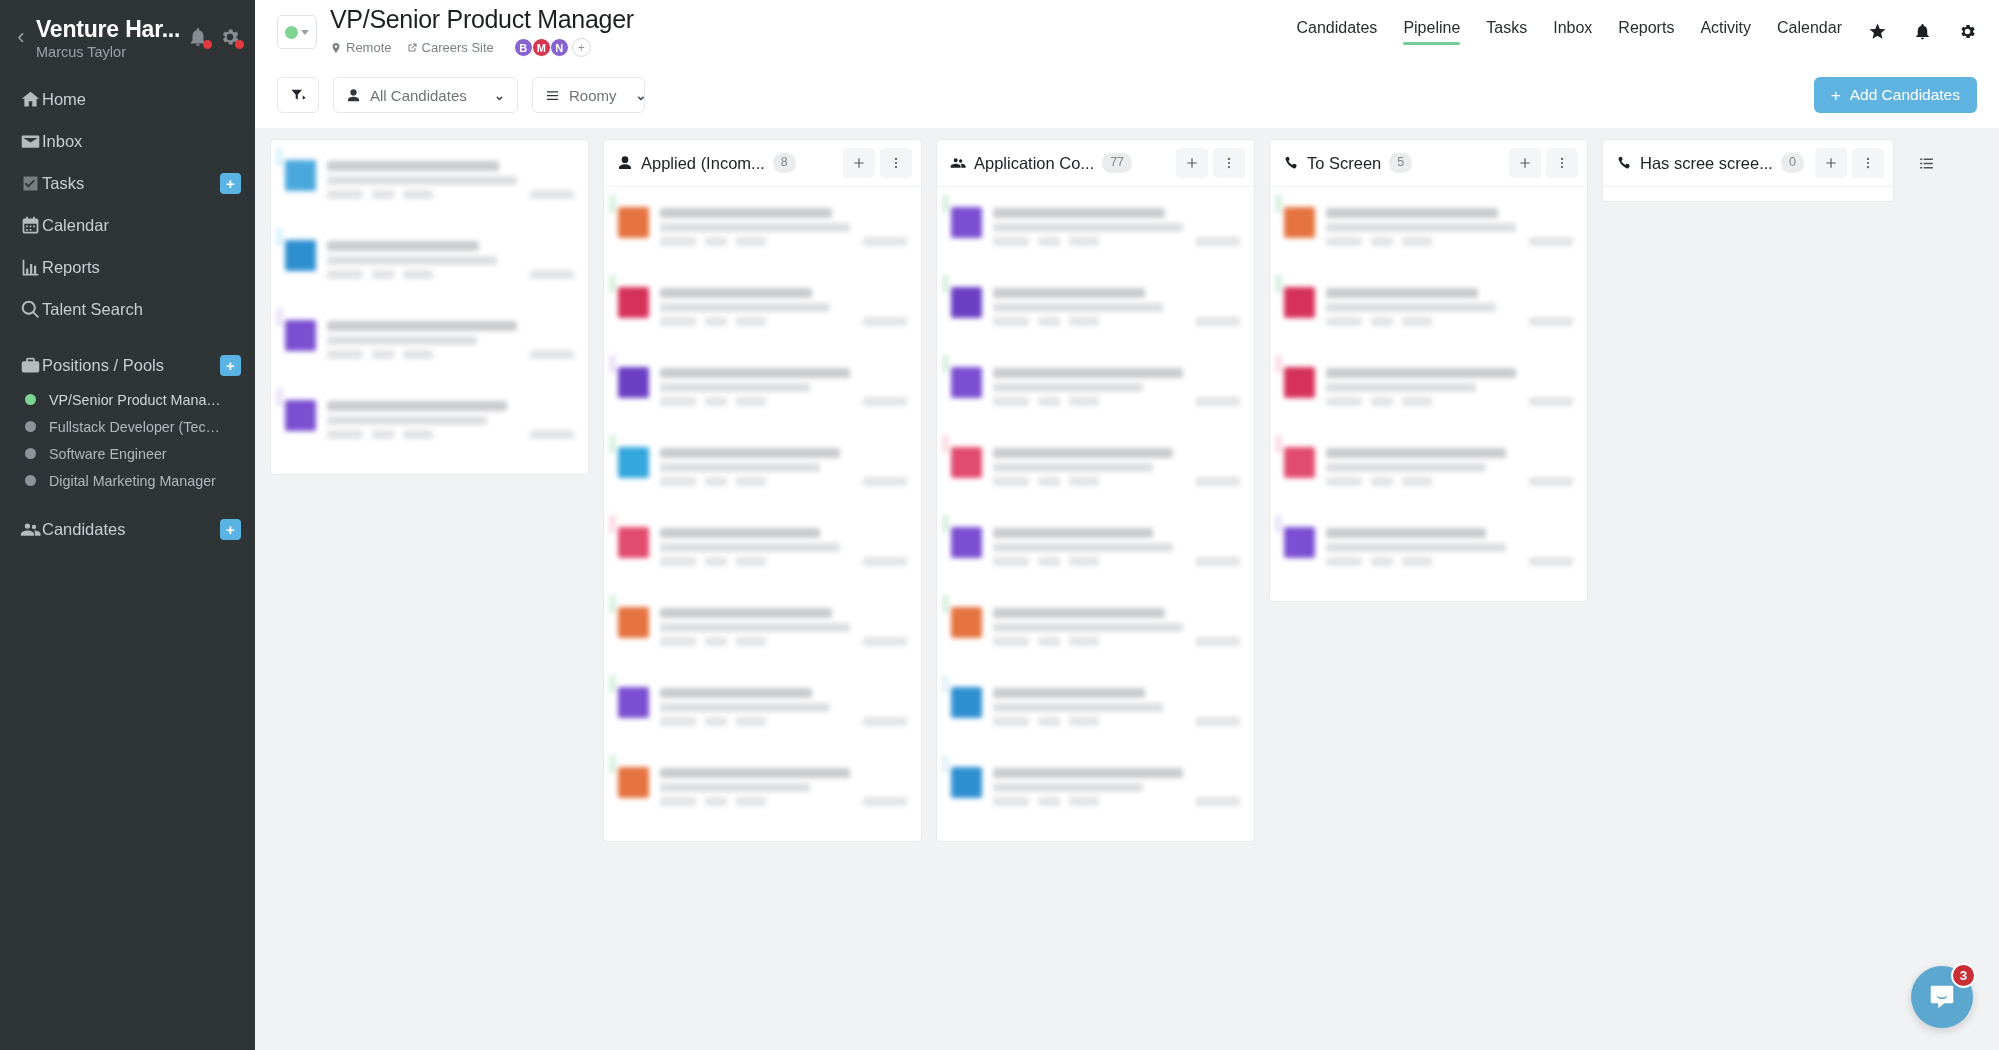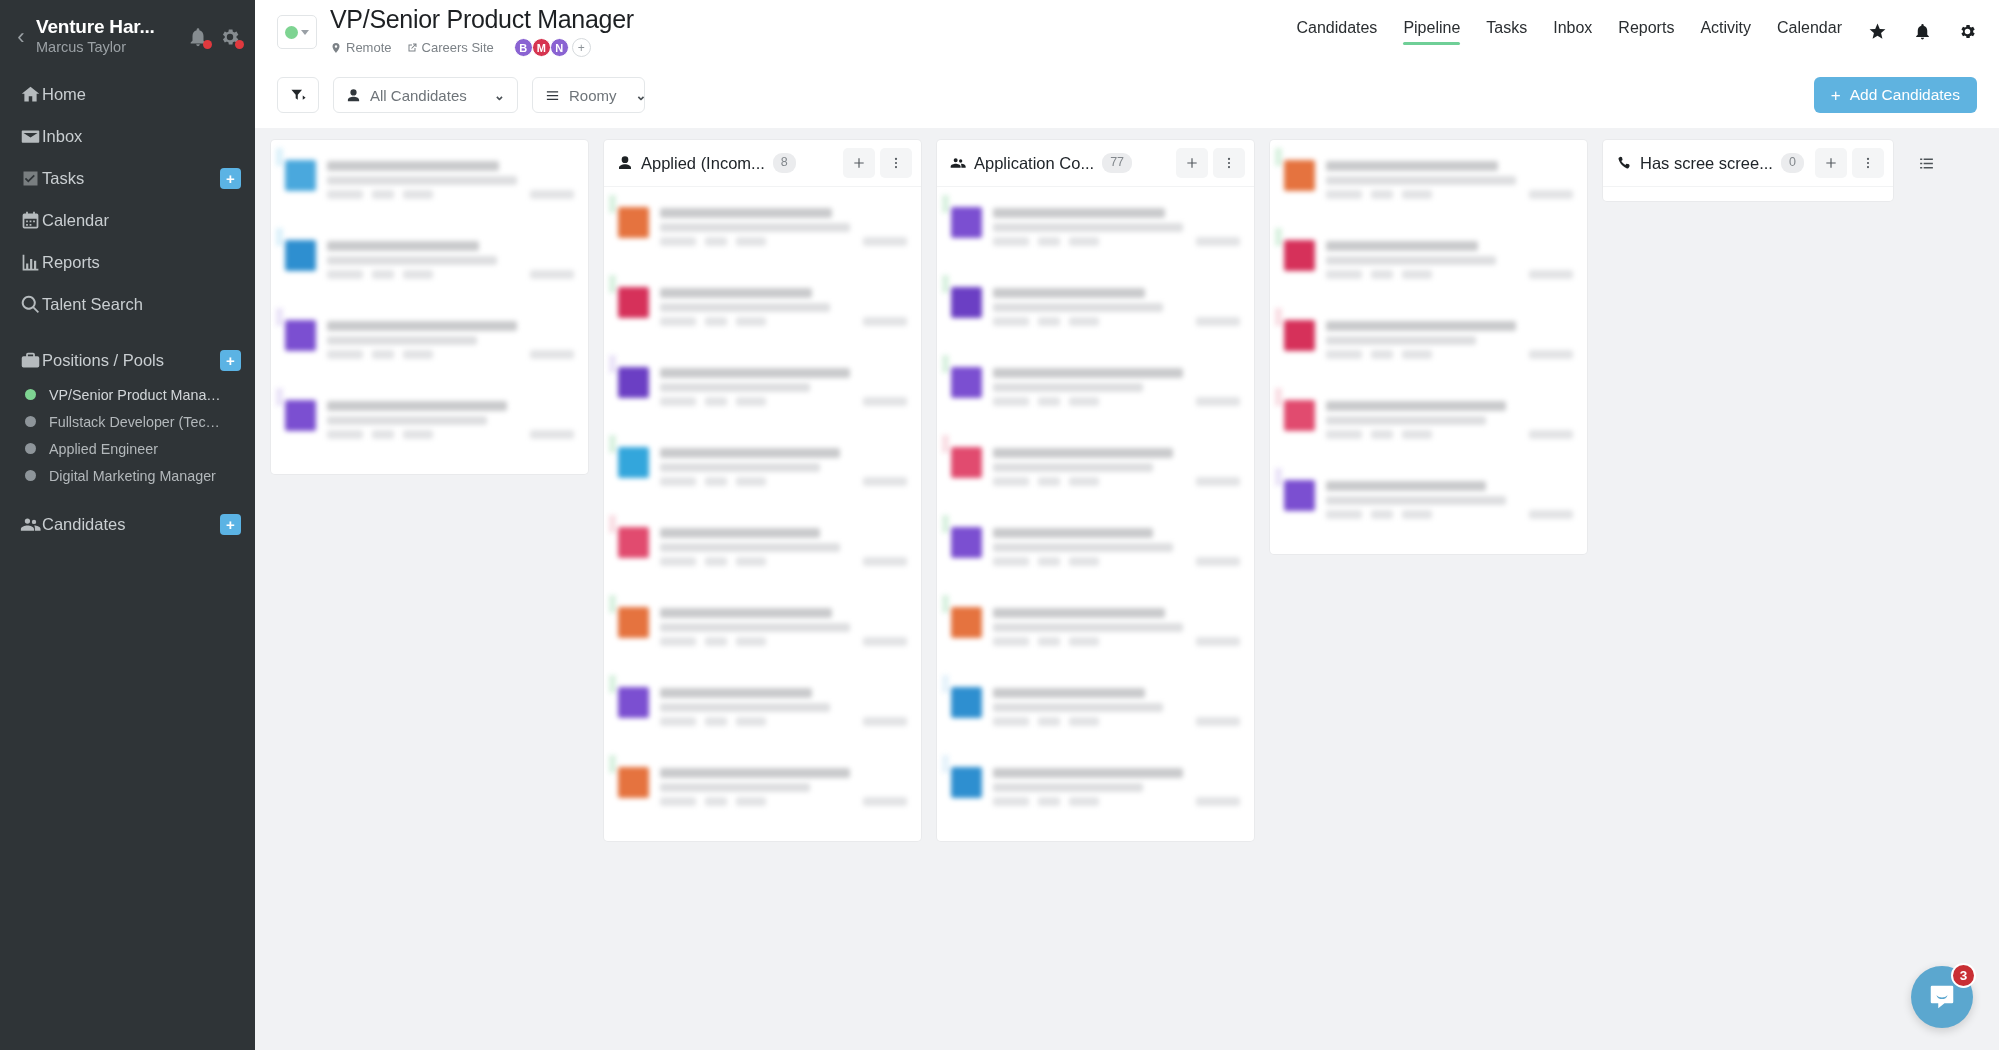--- a/index.html
+++ b/index.html
@@ -18,21 +18,21 @@
     display: flex; flex-direction: column;
     padding-top: 8px;
   }
   .sb-top { display: flex; align-items: flex-start; padding: 8px 14px 4px 8px; }
   .sb-back {
     width: 26px; height: 34px; display: flex; align-items: center; justify-content: center;
     color: #9aa0a4; font-size: 22px; line-height: 1; cursor: pointer; margin-top: 4px;
   }
   .sb-titles { flex: 1; padding-left: 2px; }
   .sb-org {
-    font-size: 19px; color: #ffffff; font-weight: 600; letter-spacing: -0.2px;
+    font-size: 23px; color: #ffffff; font-weight: 600; letter-spacing: -0.2px;
     white-space: nowrap; overflow: hidden;
   }
   .sb-user { font-size: 14.5px; color: #9ba1a5; margin-top: 1px; }
   .sb-icons { display: flex; gap: 10px; padding-top: 10px; }
   .sb-ic { position: relative; width: 22px; height: 22px; color: #868c90; cursor: pointer; }
   .sb-ic svg { width: 22px; height: 22px; display: block; fill: currentColor; }
   .dot-red {
     position: absolute; right: -3px; bottom: -1px;
     width: 9px; height: 9px; border-radius: 50%; background: #e0393e;
   }
@@ -311,21 +311,21 @@
       <div class="sb-sub">
         <span class="sdot" style="background:#7ed492"></span>
         <span class="slabel" style="color:#d2d6d9">VP/Senior Product Manager</span>
       </div>
       <div class="sb-sub">
         <span class="sdot" style="background:#8e959a"></span>
         <span class="slabel">Fullstack Developer (Tech...</span>
       </div>
       <div class="sb-sub">
         <span class="sdot" style="background:#8e959a"></span>
-        <span class="slabel">Applied Engineer</span>
+        <span class="slabel">Software Engineer</span>
       </div>
       <div class="sb-sub">
         <span class="sdot" style="background:#8e959a"></span>
         <span class="slabel">Digital Marketing Manager</span>
       </div>
 
       <div class="sb-gap"></div>
 
       <div class="sb-item">
         <span class="ico">
@@ -760,20 +760,43 @@
                     <span class="chip" style="width:36px"></span>
                     <span class="chip" style="width:22px"></span>
                     <span class="chip" style="width:30px"></span>
                     <span class="chip" style="width:44px;margin-left:auto"></span>
                   </span>
                 </span>
               </div>
             </div>
           </div>
           <div class="col">
+            <div class="col-head">
+              <span class="col-ic">
+                <svg viewBox="0 0 24 24">
+                  <path d="M6.6 2.5 9 3.4l.9 4-2 1.6a14 14 0 0 0 6.1 6.1l1.6-2 4 .9.9 2.4-1.4 2.8c-.5 1-1.6 1.2-2.6.9C11.2 18.4 5.6 12.8 3.9 6.5c-.3-1 0-2.1.9-2.6z"></path>
+                </svg>
+              </span>
+              <span class="col-name">To Screen</span>
+              <span class="col-count">5</span>
+              <span class="col-actions">
+                <span class="col-btn">
+                  <svg viewBox="0 0 24 24">
+                    <path d="M11 4h2v7h7v2h-7v7h-2v-7H4v-2h7z"></path>
+                  </svg>
+                </span>
+                <span class="col-btn">
+                  <svg viewBox="0 0 24 24">
+                    <circle cx="12" cy="5" r="1.9"></circle>
+                    <circle cx="12" cy="12" r="1.9"></circle>
+                    <circle cx="12" cy="19" r="1.9"></circle>
+                  </svg>
+                </span>
+              </span>
+            </div>
             <div class="col-body">
               <div class="card">
                 <span class="stripe" style="background:#b9e6c6"></span>
                 <span class="cav" style="background:#e5733f"></span>
                 <span class="clines">
                   <span class="ln" style="display:block;width:172px"></span>
                   <span class="ln l2" style="display:block;width:190px"></span>
                   <span class="chips">
                     <span class="chip" style="width:36px"></span>
                     <span class="chip" style="width:22px"></span>

